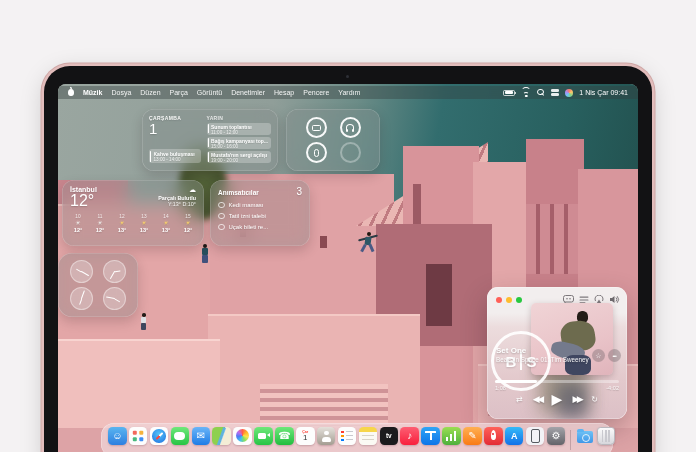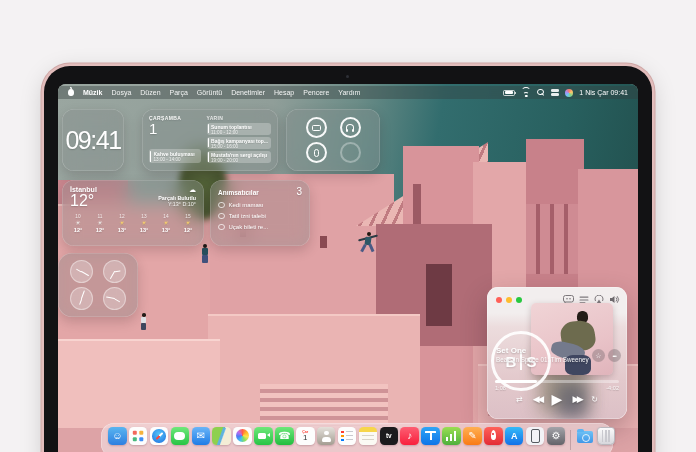--- a/index.html
+++ b/index.html
@@ -374,23 +374,20 @@
         <span class="mag"></span>
         <span class="cc">
             <span></span>
             <span></span>
           </span>
         <span class="orb"></span>
         <span class="mb-clock">1 Nis Çar 09:41</span>
       </span>
     </div>
 
-    <div class="w w-clock">
-      <span class="time">09:41</span>
-    </div>
 
     <div class="w w-cal">
       <div class="cal-left">
         <div class="cal-dayname">ÇARŞAMBA</div>
         <div class="cal-daynum">1</div>
         <div class="evt">
           <div class="t">Kahve buluşması</div>
           <div class="tm">13:00 - 14:00</div>
         </div>
       </div>

